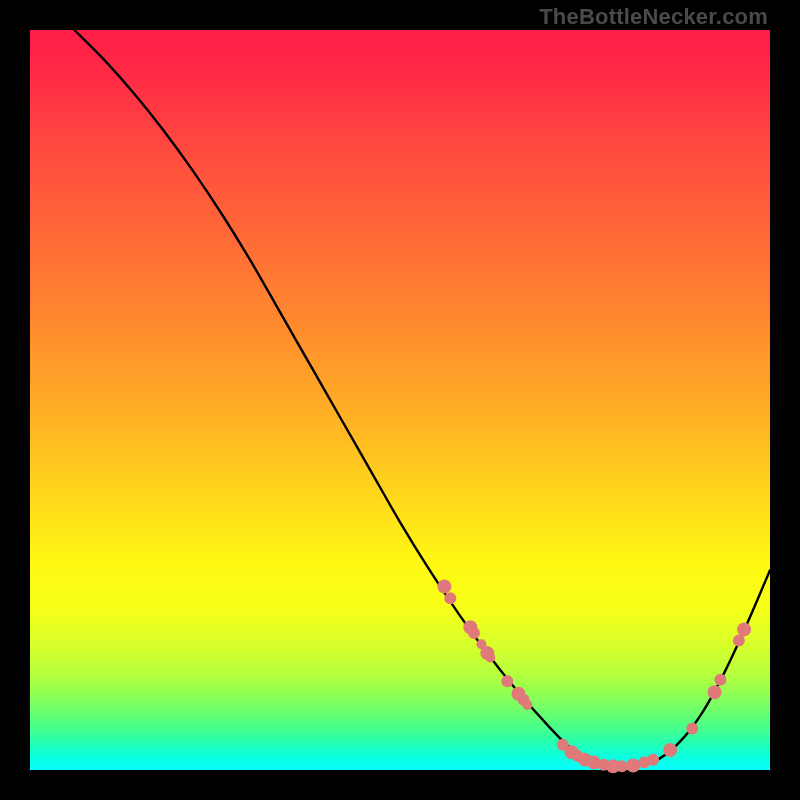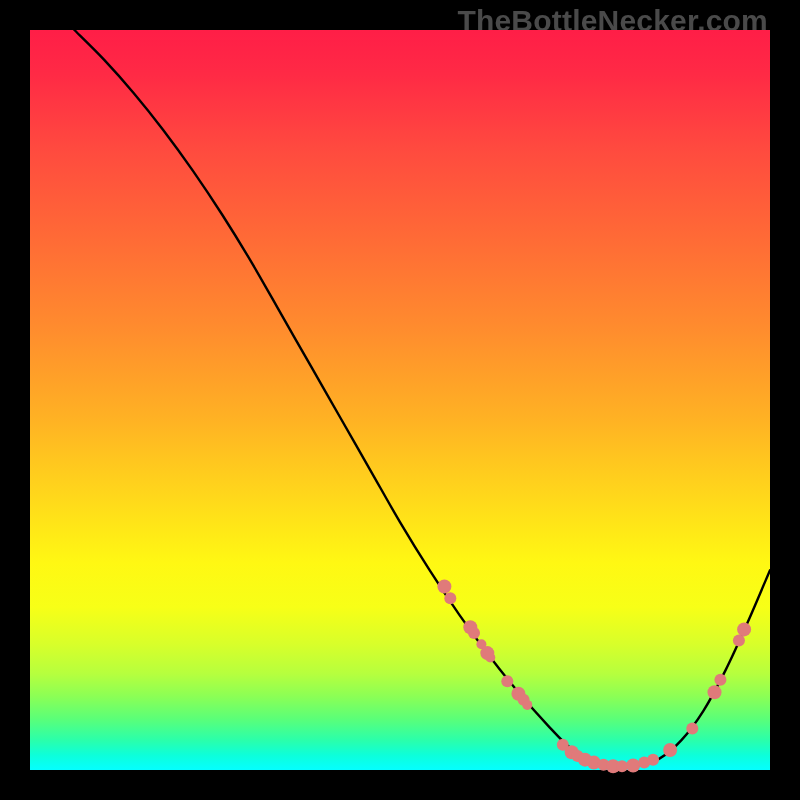--- a/index.html
+++ b/index.html
@@ -43,21 +43,21 @@
       #2affab 96%,
       #0dffda 98%,
       #05ffff 100%
     );
   }
   .attribution {
     position: absolute;
     top: 4px;
     right: 32px;
     color: #4a4a4a;
-    font-size: 30px;
+    font-size: 22px;
     font-weight: 600;
     letter-spacing: 0.2px;
     user-select: none;
   }
   svg.curve {
     position: absolute;
     left: 0;
     top: 0;
     width: 740px;
     height: 740px;

